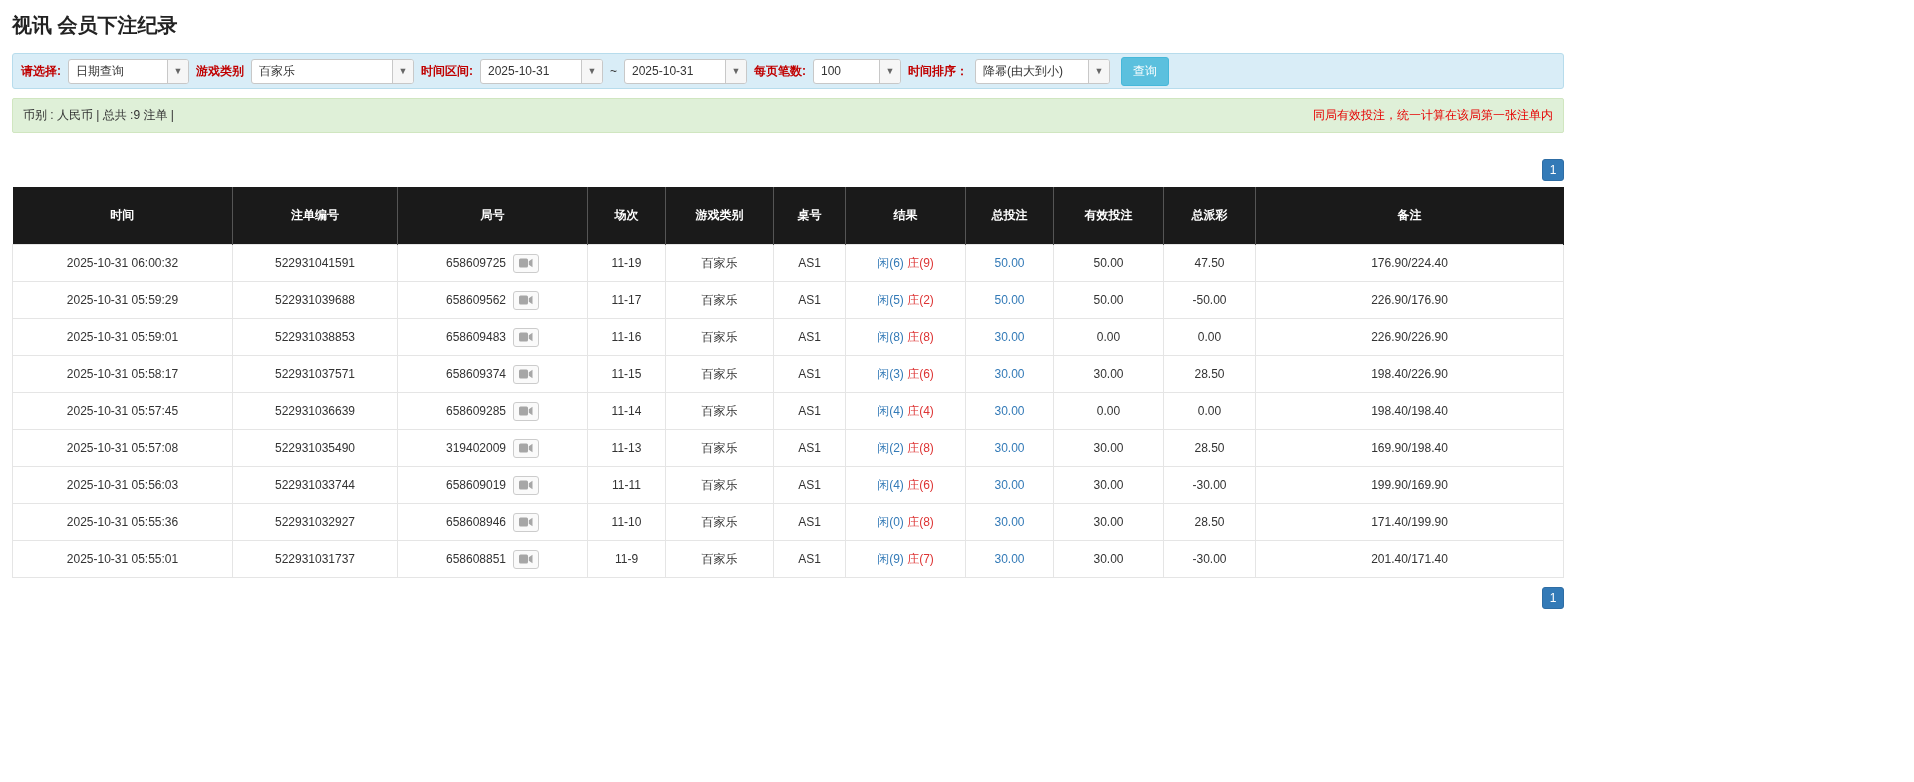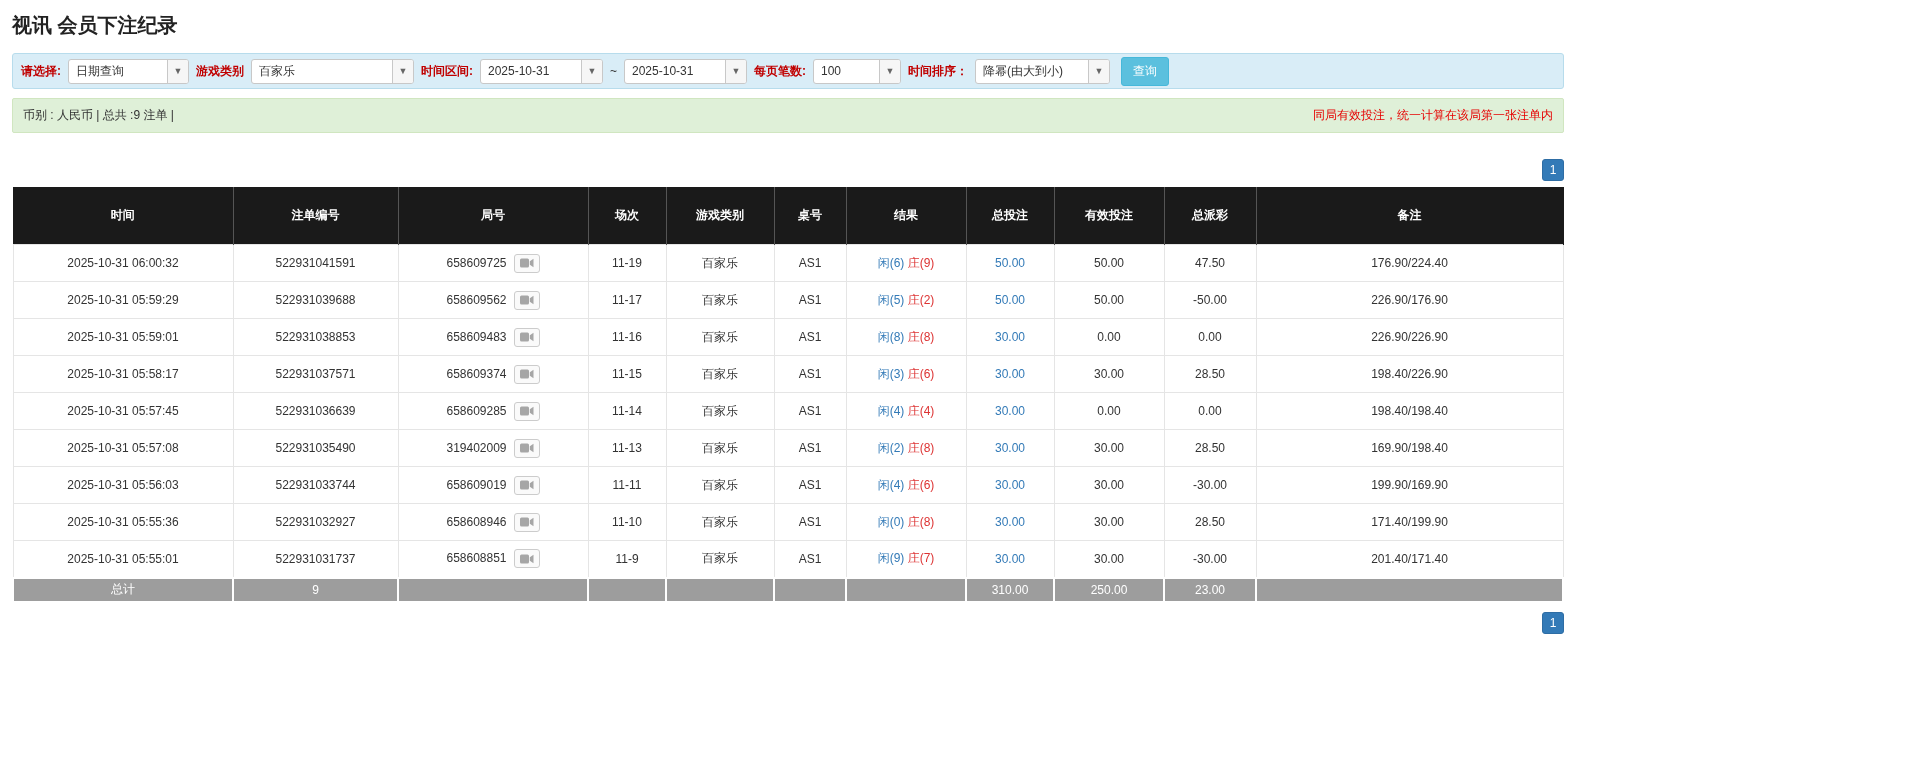--- a/index.html
+++ b/index.html
@@ -416,33 +416,20 @@
           <td>百家乐</td>
           <td>AS1</td>
           <td><span class="player">闲(9)</span> <span class="banker">庄(7)</span></td>
           <td><a class="bet-link">30.00</a></td>
           <td>30.00</td>
           <td class="neg">-30.00</td>
           <td>201.40/171.40</td>
         </tr>
       </tbody>
     <tbody>
-      <tr class="foot">
-        <td>总计</td>
-        <td>9</td>
-        <td></td>
-        <td></td>
-        <td></td>
-        <td></td>
-        <td></td>
-        <td>310.00</td>
-        <td>250.00</td>
-        <td>23.00</td>
-        <td></td>
-      </tr>
     </tbody>
   </table>
 
   <div class="pager pager-bottom">
     <span class="page-btn">1</span>
   </div>
 
 </div>
 
 </body></html>

